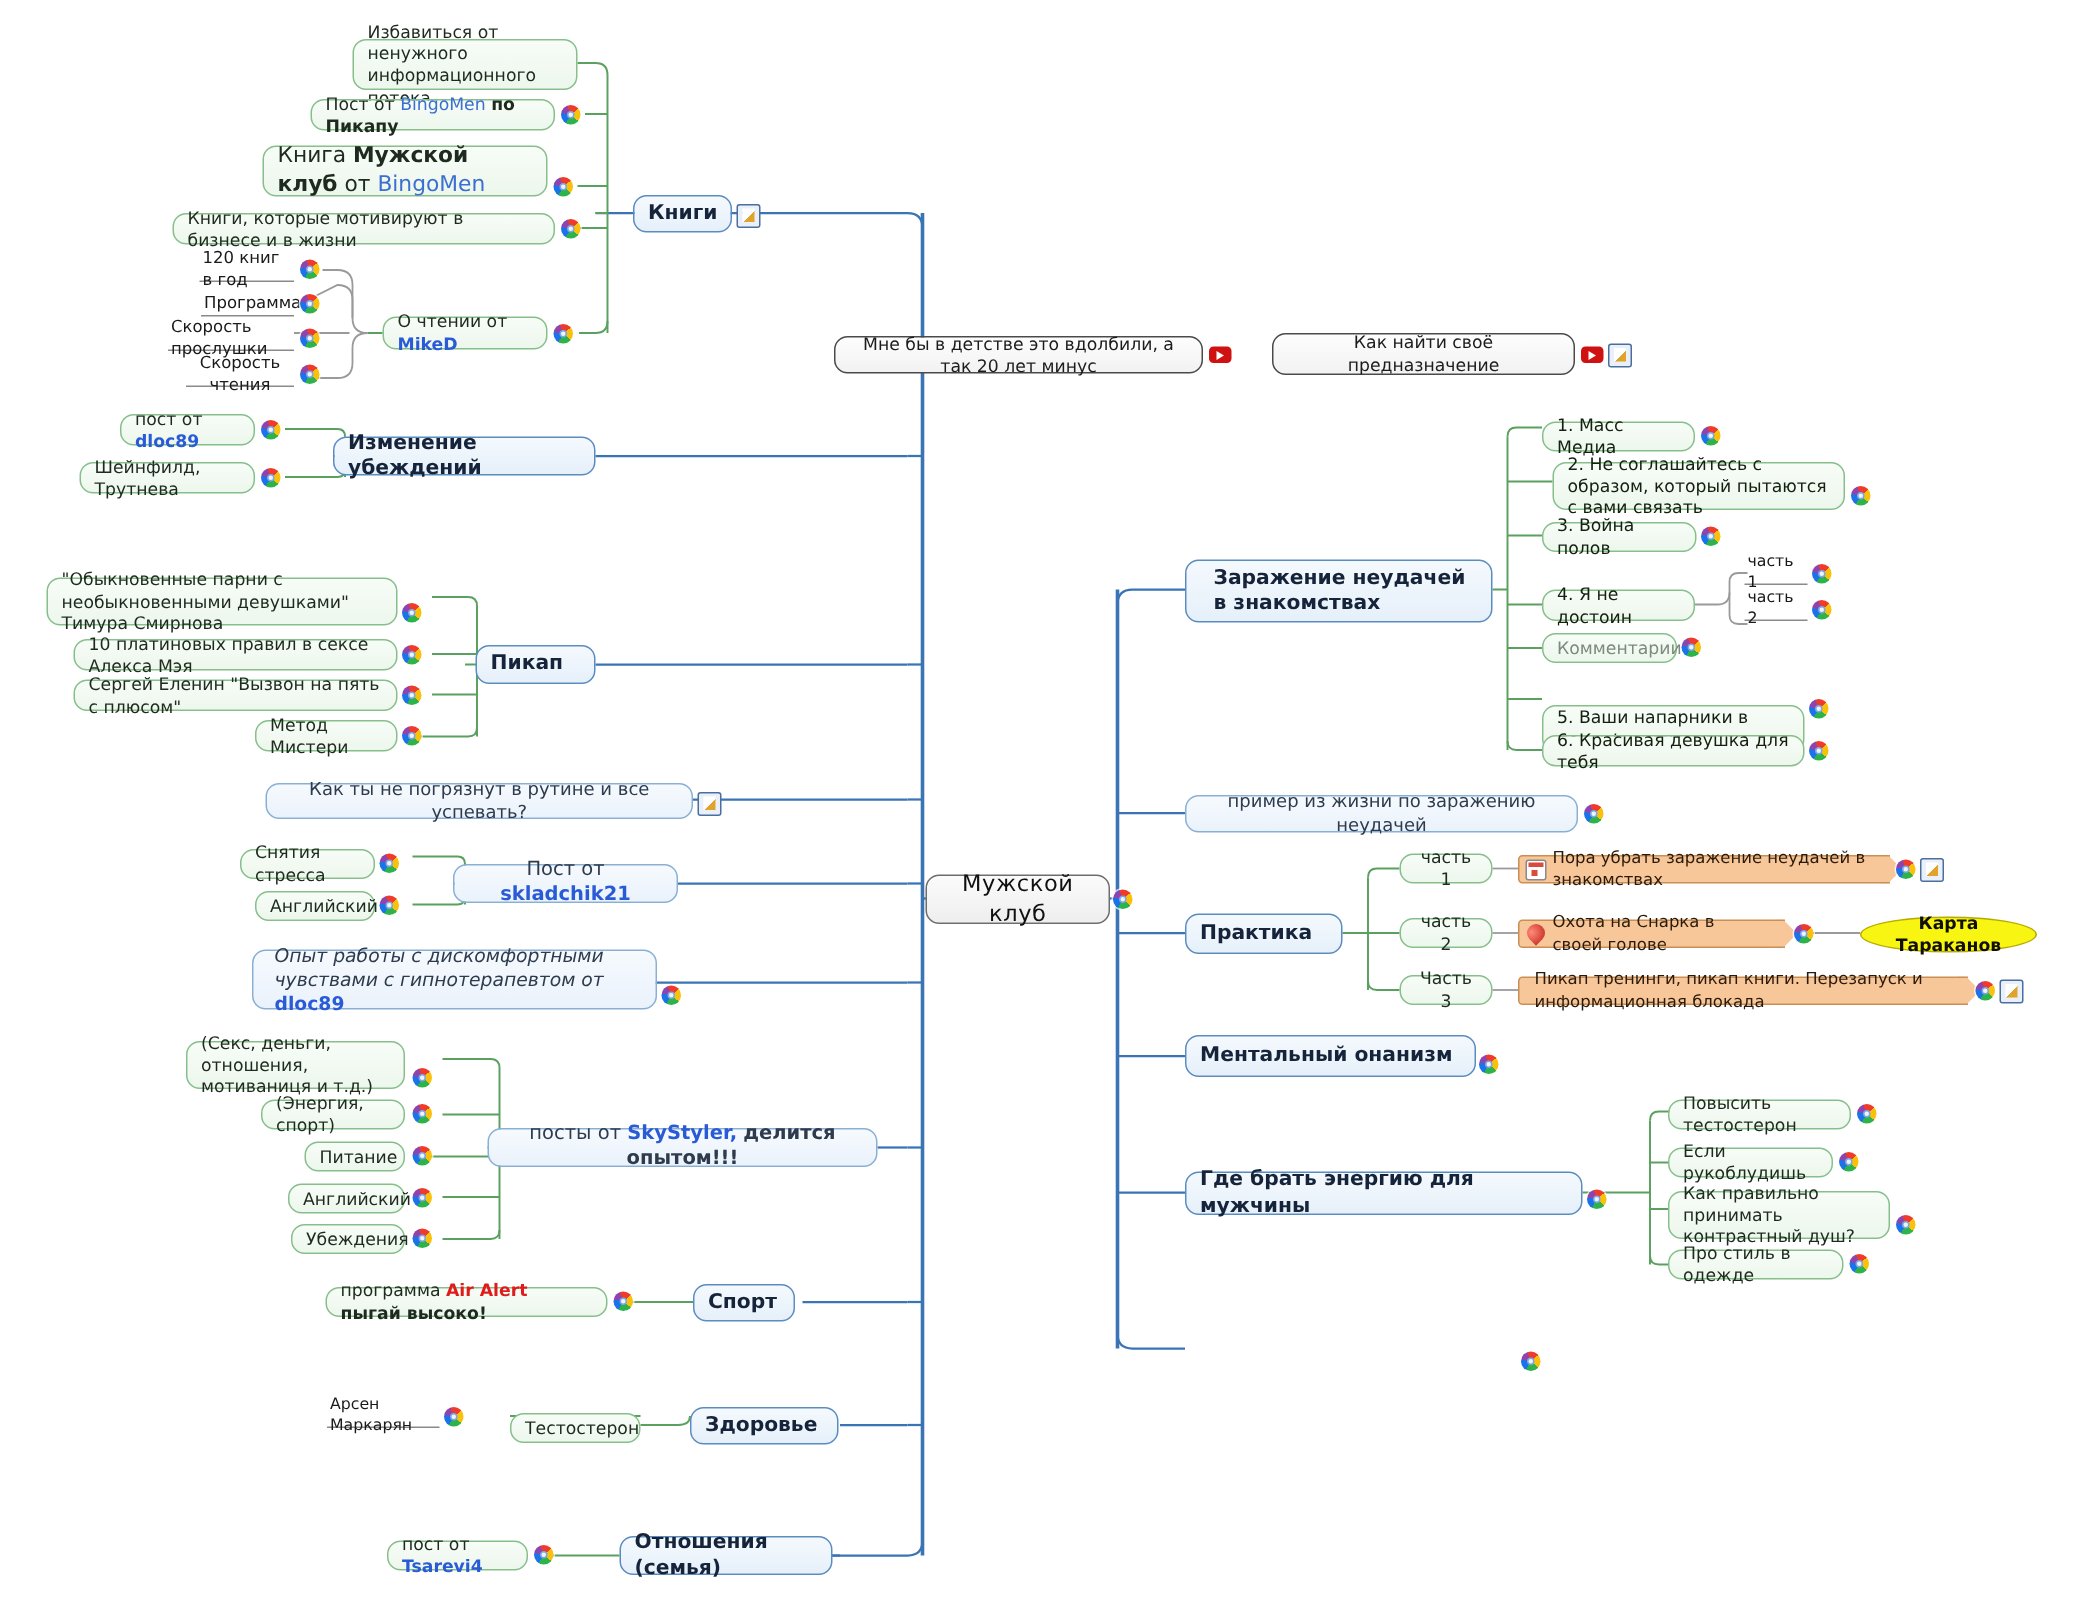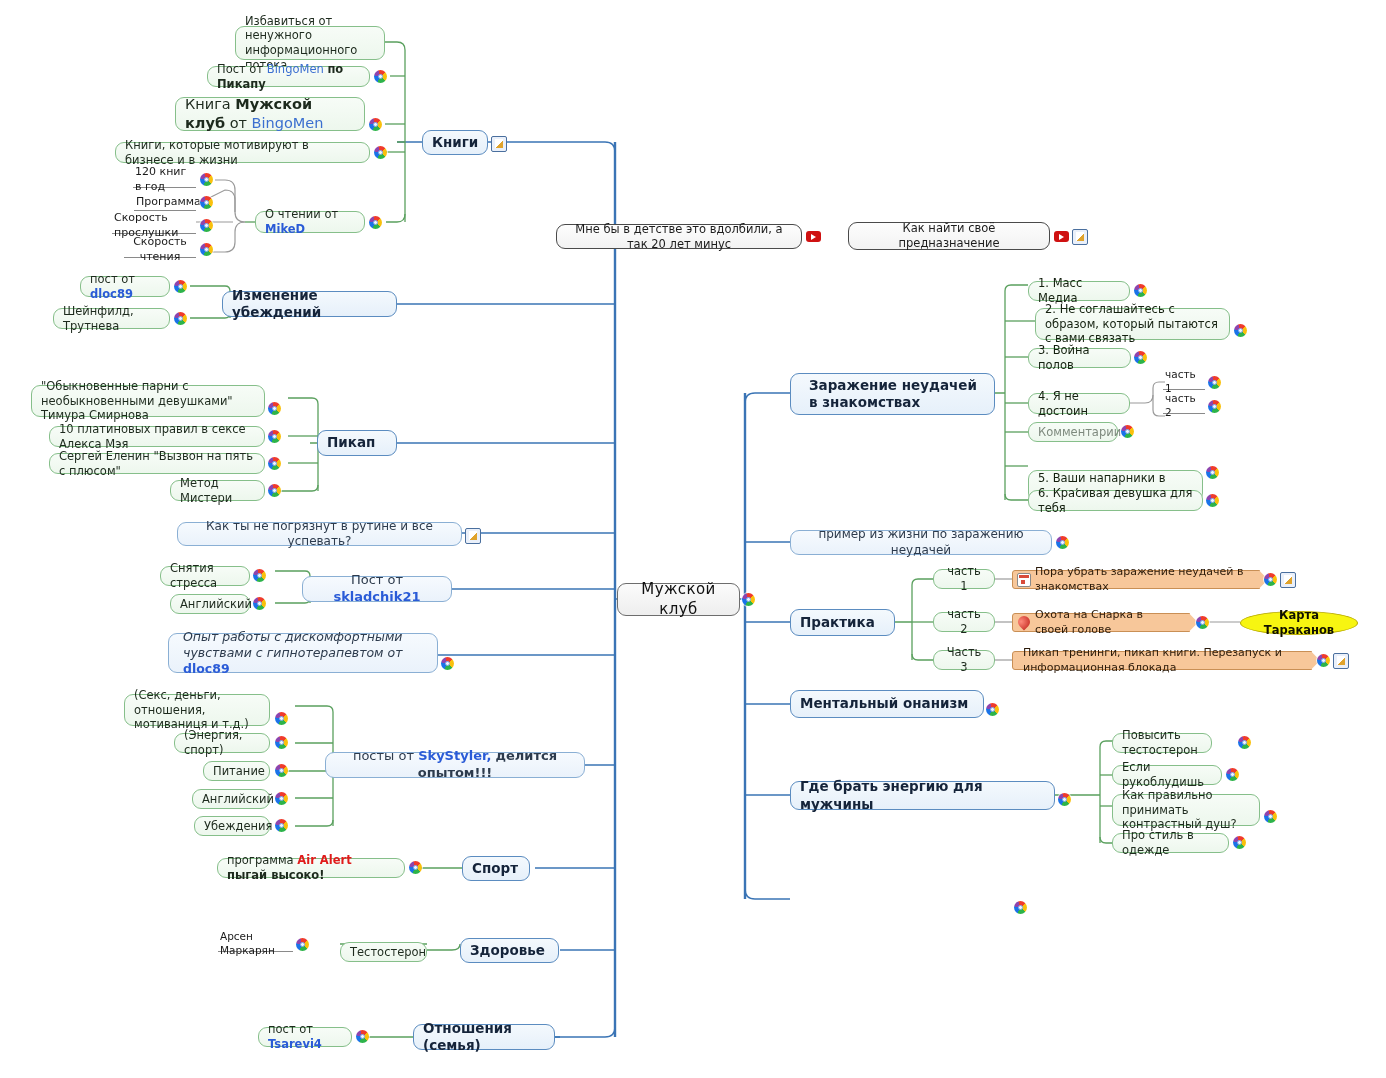--- a/index.html
+++ b/index.html
@@ -480,21 +480,21 @@
   <div class="node n-blue" style="left:790px;top:690px;width:194px;height:28px;">
     <span class="txt">Ментальный онанизм</span>
   </div>
   <span class="ic ic-chrome" style="left:986px;top:703px;"></span>
 
   <div class="node n-blue" style="left:790px;top:781px;width:265px;height:29px;">
     <span class="txt">Где брать энергию для мужчины</span>
   </div>
   <span class="ic ic-chrome" style="left:1058px;top:793px;"></span>
 
-  <div class="node n-green" style="left:1112px;top:733px;width:100px;height:20px;">
+  <div class="node n-green" style="left:1112px;top:733px;width:122px;height:20px;">
     <span class="txt">Повысить тестостерон</span>
   </div>
   <span class="ic ic-chrome" style="left:1238px;top:736px;"></span>
 
   <div class="node n-green" style="left:1112px;top:765px;width:110px;height:20px;">
     <span class="txt">Если рукоблудишь</span>
   </div>
   <span class="ic ic-chrome" style="left:1226px;top:768px;"></span>
 
   <div class="node n-green" style="left:1112px;top:794px;width:148px;height:32px;">

